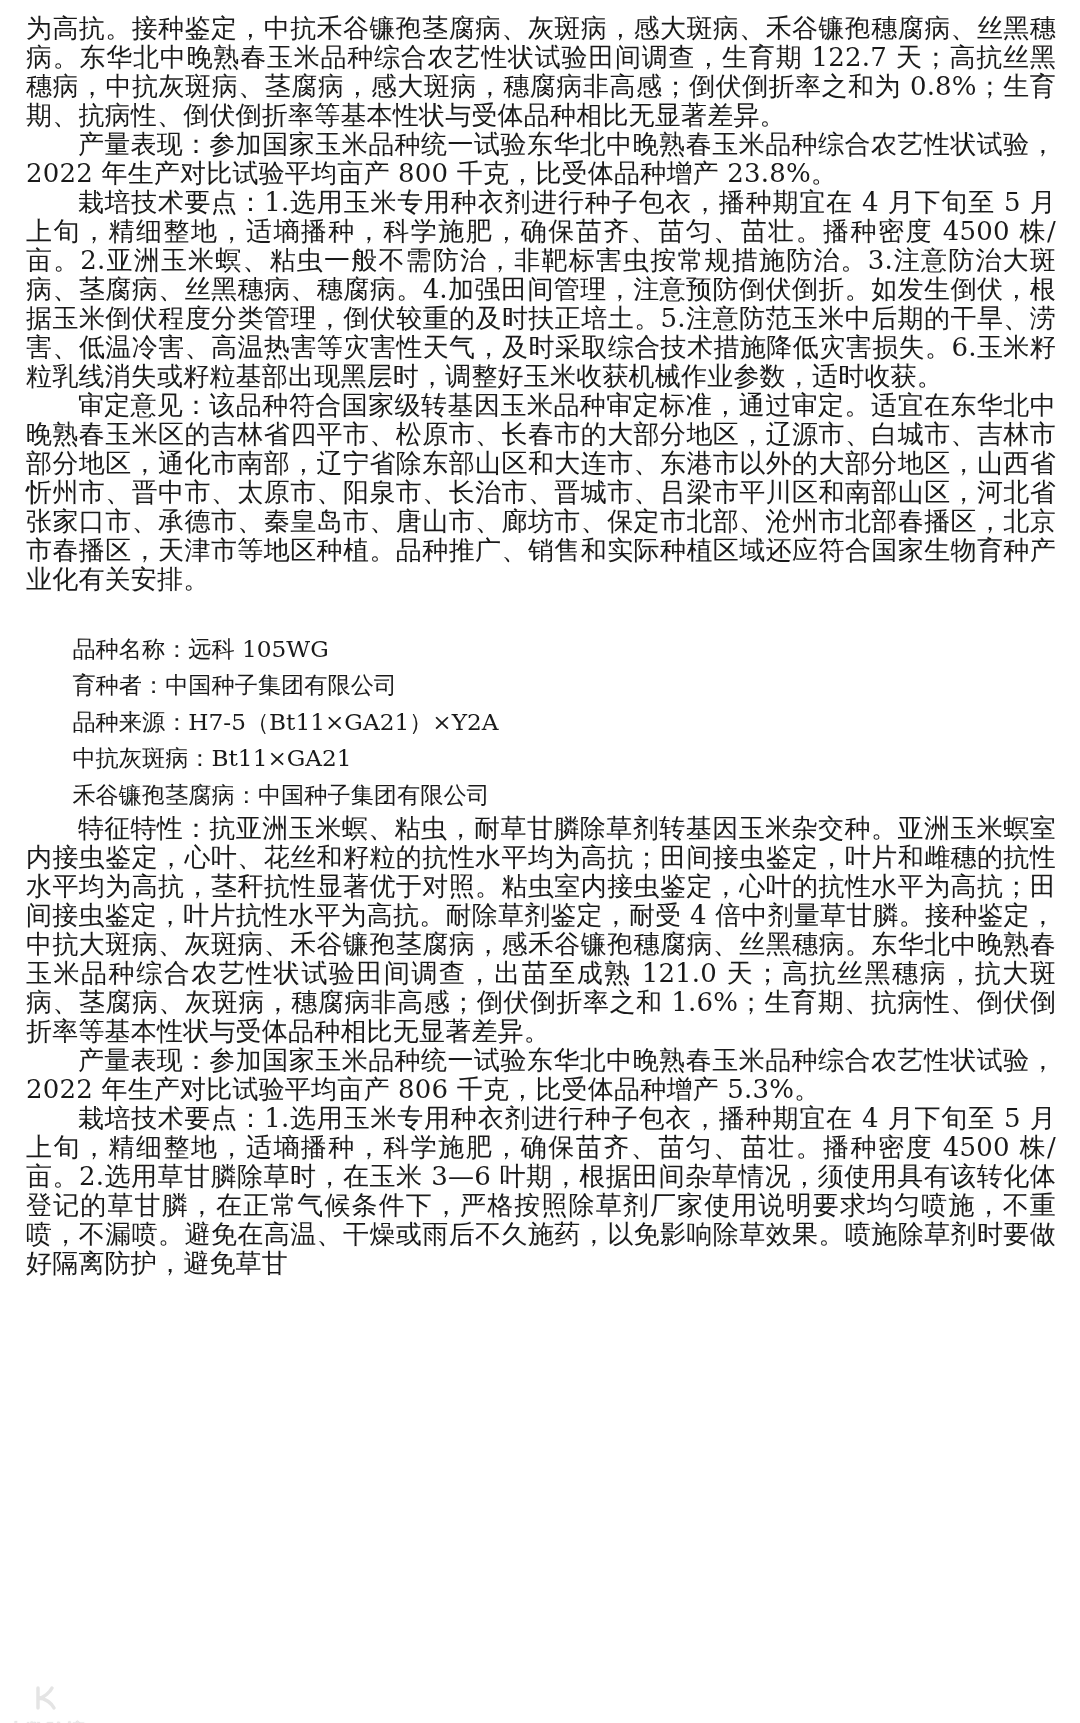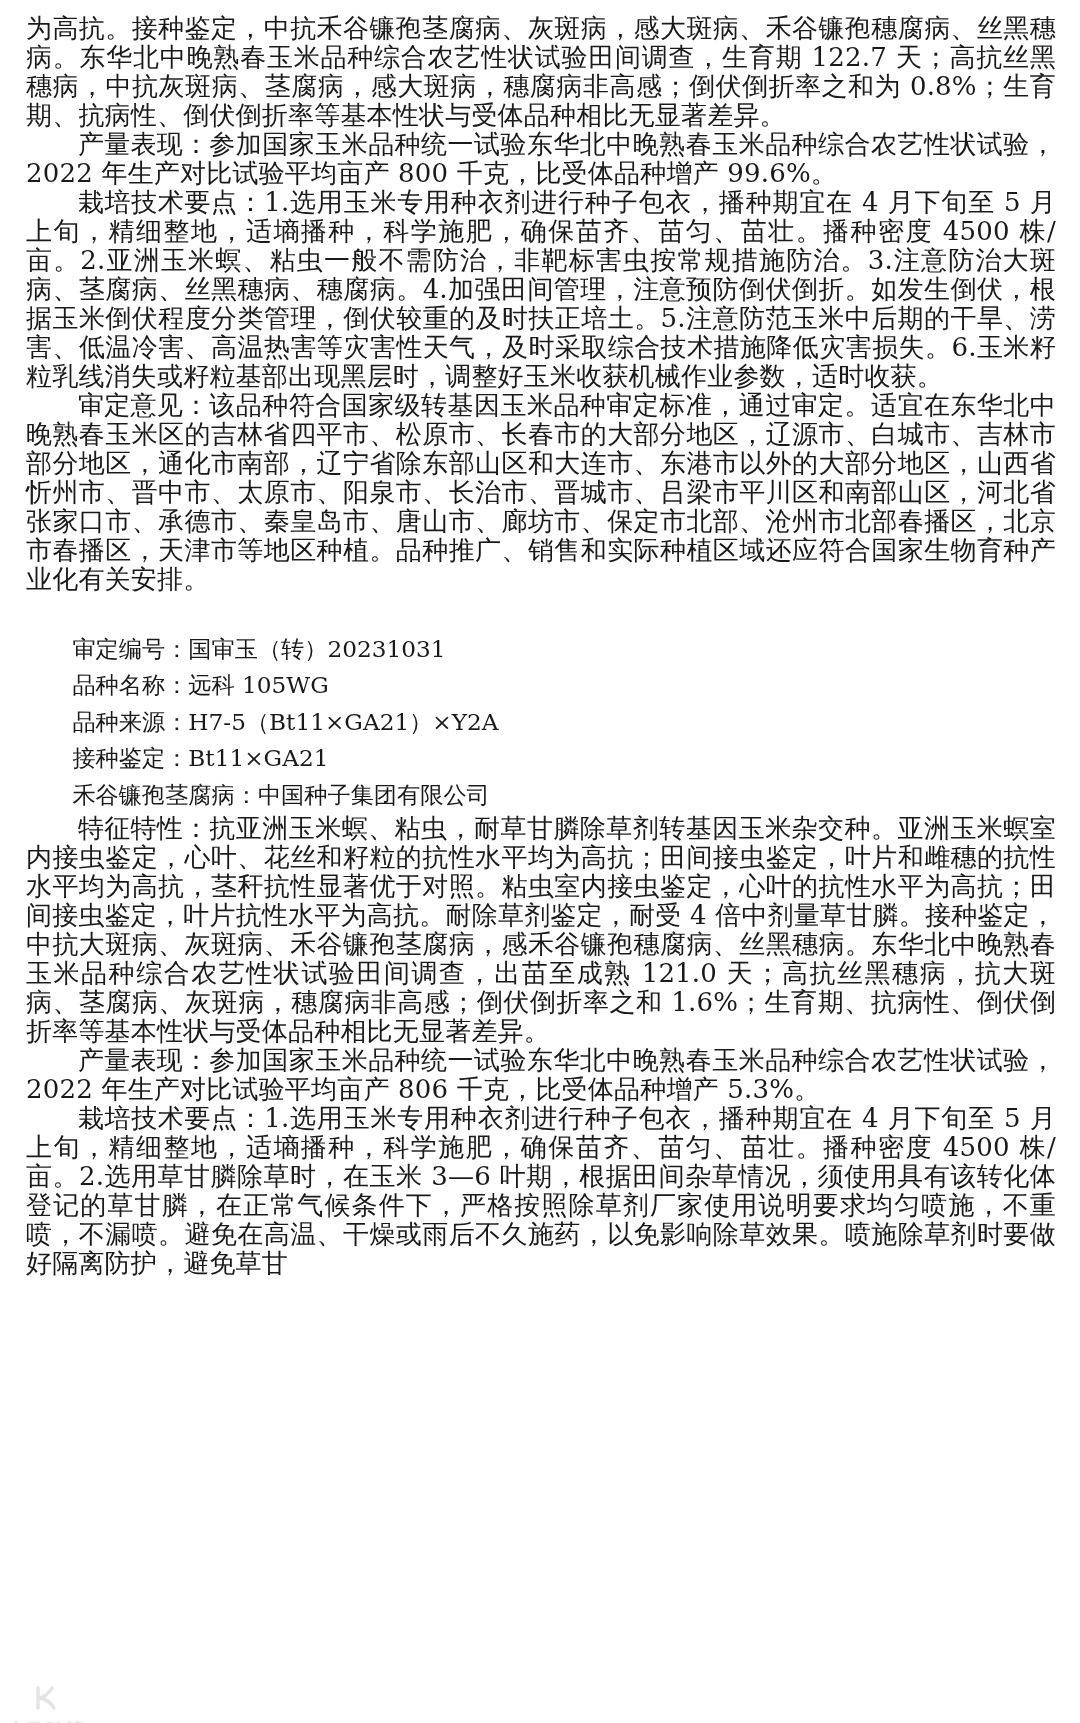--- a/index.html
+++ b/index.html
@@ -69,46 +69,46 @@
   </style>
 </head>
 <body>
 
 <div class="page">
 
   <section>
     <p class="para">为高抗。接种鉴定，中抗禾谷镰孢茎腐病、灰斑病，感大斑病、禾谷镰孢穗腐病、丝黑穗病。东华北中晚熟春玉米品种综合农艺性状试验田间调查，生育期 122.7 天；高抗丝黑穗病，中抗灰斑病、茎腐病，感大斑病，穗腐病非高感；倒伏倒折率之和为 0.8%；生育期、抗病性、倒伏倒折率等基本性状与受体品种相比无显著差异。</p>
 
     <p class="para indent">
-      <span class="label">产量表现：</span><span>参加国家玉米品种统一试验东华北中晚熟春玉米品种综合农艺性状试验，2022 年生产对比试验平均亩产 800 千克，比受体品种增产 99.6%。</span>
+      <span class="label">产量表现：</span><span>参加国家玉米品种统一试验东华北中晚熟春玉米品种综合农艺性状试验，2022 年生产对比试验平均亩产 800 千克，比受体品种增产 23.8%。</span>
     </p>
 
     <p class="para indent">
       <span class="label">栽培技术要点：</span><span>1.选用玉米专用种衣剂进行种子包衣，播种期宜在 4 月下旬至 5 月上旬，精细整地，适墒播种，科学施肥，确保苗齐、苗匀、苗壮。播种密度 4500 株/亩。2.亚洲玉米螟、粘虫一般不需防治，非靶标害虫按常规措施防治。3.注意防治大斑病、茎腐病、丝黑穗病、穗腐病。4.加强田间管理，注意预防倒伏倒折。如发生倒伏，根据玉米倒伏程度分类管理，倒伏较重的及时扶正培土。5.注意防范玉米中后期的干旱、涝害、低温冷害、高温热害等灾害性天气，及时采取综合技术措施降低灾害损失。6.玉米籽粒乳线消失或籽粒基部出现黑层时，调整好玉米收获机械作业参数，适时收获。</span>
     </p>
 
     <p class="para indent">
       <span class="label">审定意见：</span><span>该品种符合国家级转基因玉米品种审定标准，通过审定。适宜在东华北中晚熟春玉米区的吉林省四平市、松原市、长春市的大部分地区，辽源市、白城市、吉林市部分地区，通化市南部，辽宁省除东部山区和大连市、东港市以外的大部分地区，山西省忻州市、晋中市、太原市、阳泉市、长治市、晋城市、吕梁市平川区和南部山区，河北省张家口市、承德市、秦皇岛市、唐山市、廊坊市、保定市北部、沧州市北部春播区，北京市春播区，天津市等地区种植。品种推广、销售和实际种植区域还应符合国家生物育种产业化有关安排。</span>
     </p>
   </section>
 
   <div class="gap"></div>
 
   <section>
     <p class="field">
-      <span class="label">审定编号：</span><span>国审玉（转）20231031</span>
+      <span class="label">品种名称：</span><span>远科 105WG</span>
     </p>
     <p class="field">
-      <span class="label">品种名称：</span><span>远科 105WG</span>
+      <span class="label">育种者：</span><span>中国种子集团有限公司</span>
     </p>
     <p class="field">
       <span class="label">品种来源：</span><span>H7-5（Bt11×GA21）×Y2A</span>
     </p>
     <p class="field">
-      <span class="label">接种鉴定：</span><span>Bt11×GA21</span>
+      <span class="label">中抗灰斑病：</span><span>Bt11×GA21</span>
     </p>
     <p class="field">
       <span class="label">禾谷镰孢茎腐病：</span><span>中国种子集团有限公司</span>
     </p>
 
     <p class="para indent">
       <span class="label">特征特性：</span><span>抗亚洲玉米螟、粘虫，耐草甘膦除草剂转基因玉米杂交种。亚洲玉米螟室内接虫鉴定，心叶、花丝和籽粒的抗性水平均为高抗；田间接虫鉴定，叶片和雌穗的抗性水平均为高抗，茎秆抗性显著优于对照。粘虫室内接虫鉴定，心叶的抗性水平为高抗；田间接虫鉴定，叶片抗性水平为高抗。耐除草剂鉴定，耐受 4 倍中剂量草甘膦。接种鉴定，中抗大斑病、灰斑病、禾谷镰孢茎腐病，感禾谷镰孢穗腐病、丝黑穗病。东华北中晚熟春玉米品种综合农艺性状试验田间调查，出苗至成熟 121.0 天；高抗丝黑穗病，抗大斑病、茎腐病、灰斑病，穗腐病非高感；倒伏倒折率之和 1.6%；生育期、抗病性、倒伏倒折率等基本性状与受体品种相比无显著差异。</span>
     </p>
 
     <p class="para indent">

